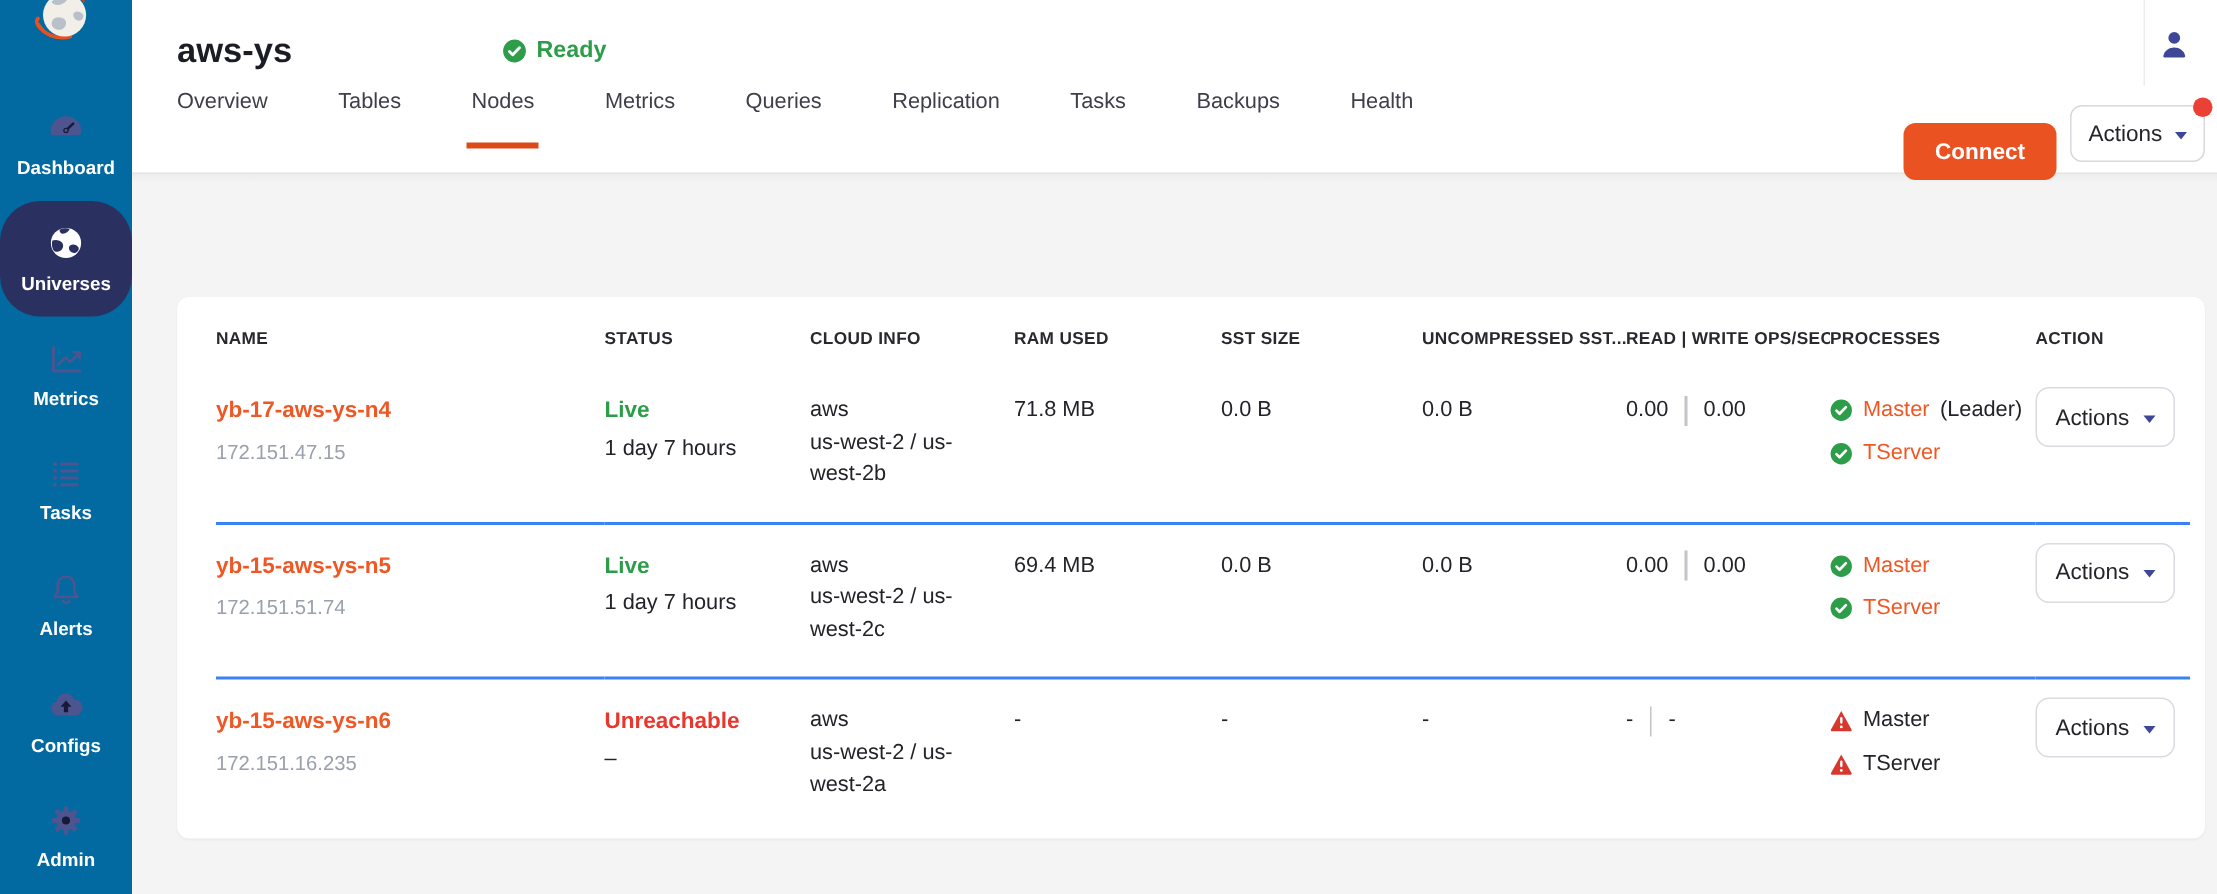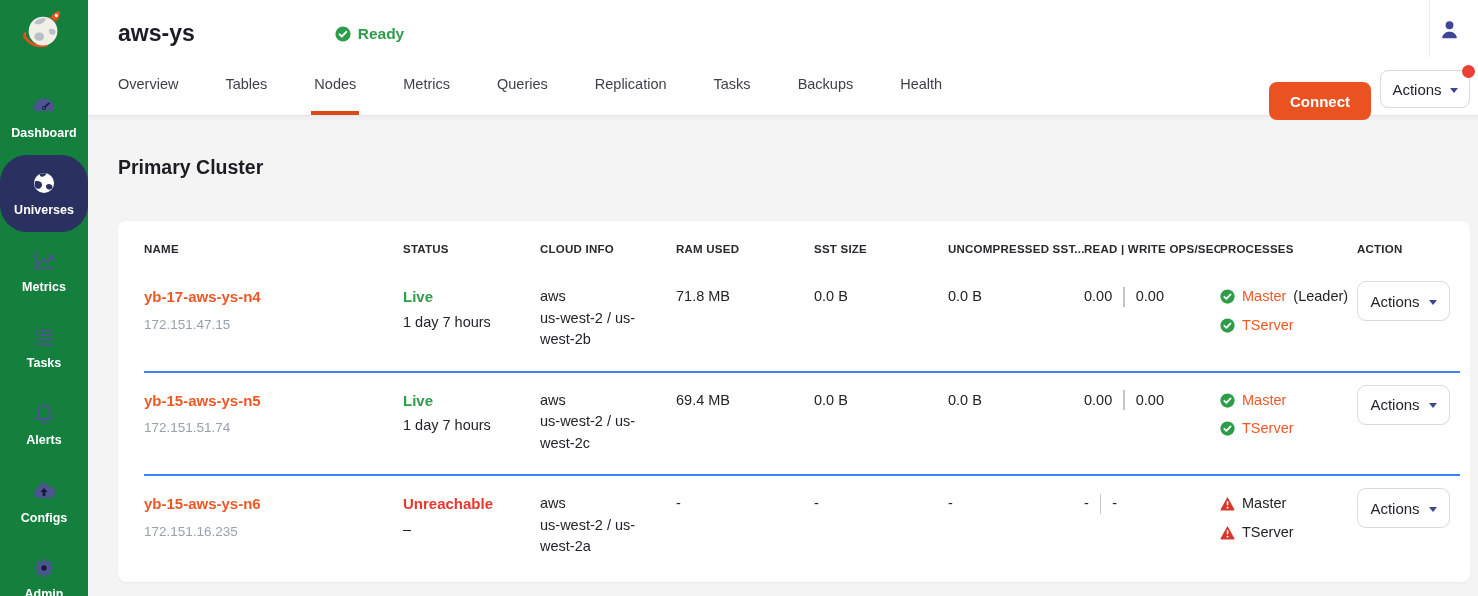--- a/index.html
+++ b/index.html
@@ -5,36 +5,36 @@
   * { box-sizing: border-box; }
   html,body { margin:0; padding:0; }
   body {
     width:1478px; height:596px; overflow:hidden;
     font-family:"Liberation Sans", sans-serif;
     background:#f4f4f5; color:#232329;
   }
   .app { display:flex; width:1478px; height:596px; }
 
   
-  .sidebar { width:88px; flex:0 0 88px; background:#15803d; display:flex; flex-direction:column; }
+  .sidebar { width:88px; flex:0 0 88px; background:#0369a1; display:flex; flex-direction:column;justify-content:flex-end; }
   .logo-wrap { display:flex; justify-content:center; padding-top:8px; }
   .nav { margin-top:24px; display:flex; flex-direction:column; }
   .nav-item { height:77px; display:flex; flex-direction:column; align-items:center; justify-content:center; gap:7px; cursor:pointer; }
   .nav-item.active { background:#2a3160;border-radius:27px; }
   .nav-label { color:#ffffff; font-size:12.5px; font-weight:700; }
 
   
   .main { flex:1; display:flex; flex-direction:column; min-width:0; }
 
   
   .topbar { position:relative; height:116px; flex:0 0 116px; background:#ffffff; border-bottom:1px solid #e4e4e8; }
   .title-row { display:flex; align-items:center; padding:20px 0 0 30px; }
   .page-title { font-size:23px; font-weight:700; color:#1c1c25; }
   .ready-badge { display:flex; align-items:center; gap:7px; margin-left:140px; color:#2e9d4a; font-weight:700; font-size:15.5px; }
-  .tabs { position:absolute; left:30px; bottom:0; display:flex; }
+  .tabs { position:absolute; left:30px; bottom:16px; display:flex; }
   .tab { margin-right:47px; padding-bottom:23px; font-size:14.5px; color:#3f3f4a; cursor:pointer; position:relative; white-space:nowrap; }
   .tab.active::after { content:""; position:absolute; left:-3px; right:-3px; bottom:0; height:4px; background:#dd4a1a; }
   .user-divider { position:absolute; right:48px; top:0; width:1px; height:57px; background:#ececf0; }
   .user-icon-wrap { position:absolute; right:17px; top:18px; cursor:pointer; }
   .connect-btn { position:absolute; right:107px; top:70px; height:38px; padding:0 21px; background:#ea5321; border:none; border-radius:8px; color:#fff; font-size:15px; font-weight:700; font-family:inherit; cursor:pointer;margin-top:12px; }
   .header-actions-btn { position:absolute; right:8px; top:70px; width:90px; height:38px; background:#fff; border:1px solid #d8d8de; border-radius:8px; font-size:15px; color:#24242b; font-family:inherit; display:flex; align-items:center; justify-content:center; gap:8px; cursor:pointer; }
   .notif-dot { position:absolute; top:-6px; right:-6px; width:13px; height:13px; border-radius:50%; background:#eb4036; }
   .caret { width:0; height:0; border-left:4.5px solid transparent; border-right:4.5px solid transparent; border-top:5.5px solid #3e4697; margin-top:2px; }
 
   
@@ -221,21 +221,20 @@
 
       <button class="connect-btn">Connect</button>
       <button class="header-actions-btn">
         <span>Actions</span>
         <span class="caret"></span>
         <span class="notif-dot"></span>
       </button>
     </div>
 
     <div class="content">
-      <h2 class="section-title">Primary Cluster</h2>
 
       <div class="card">
         <table>
           <colgroup>
             <col style="width:259px">
               <col style="width:137px">
               <col style="width:136px">
               <col style="width:138px">
             <col style="width:134px">
               <col style="width:136px">

